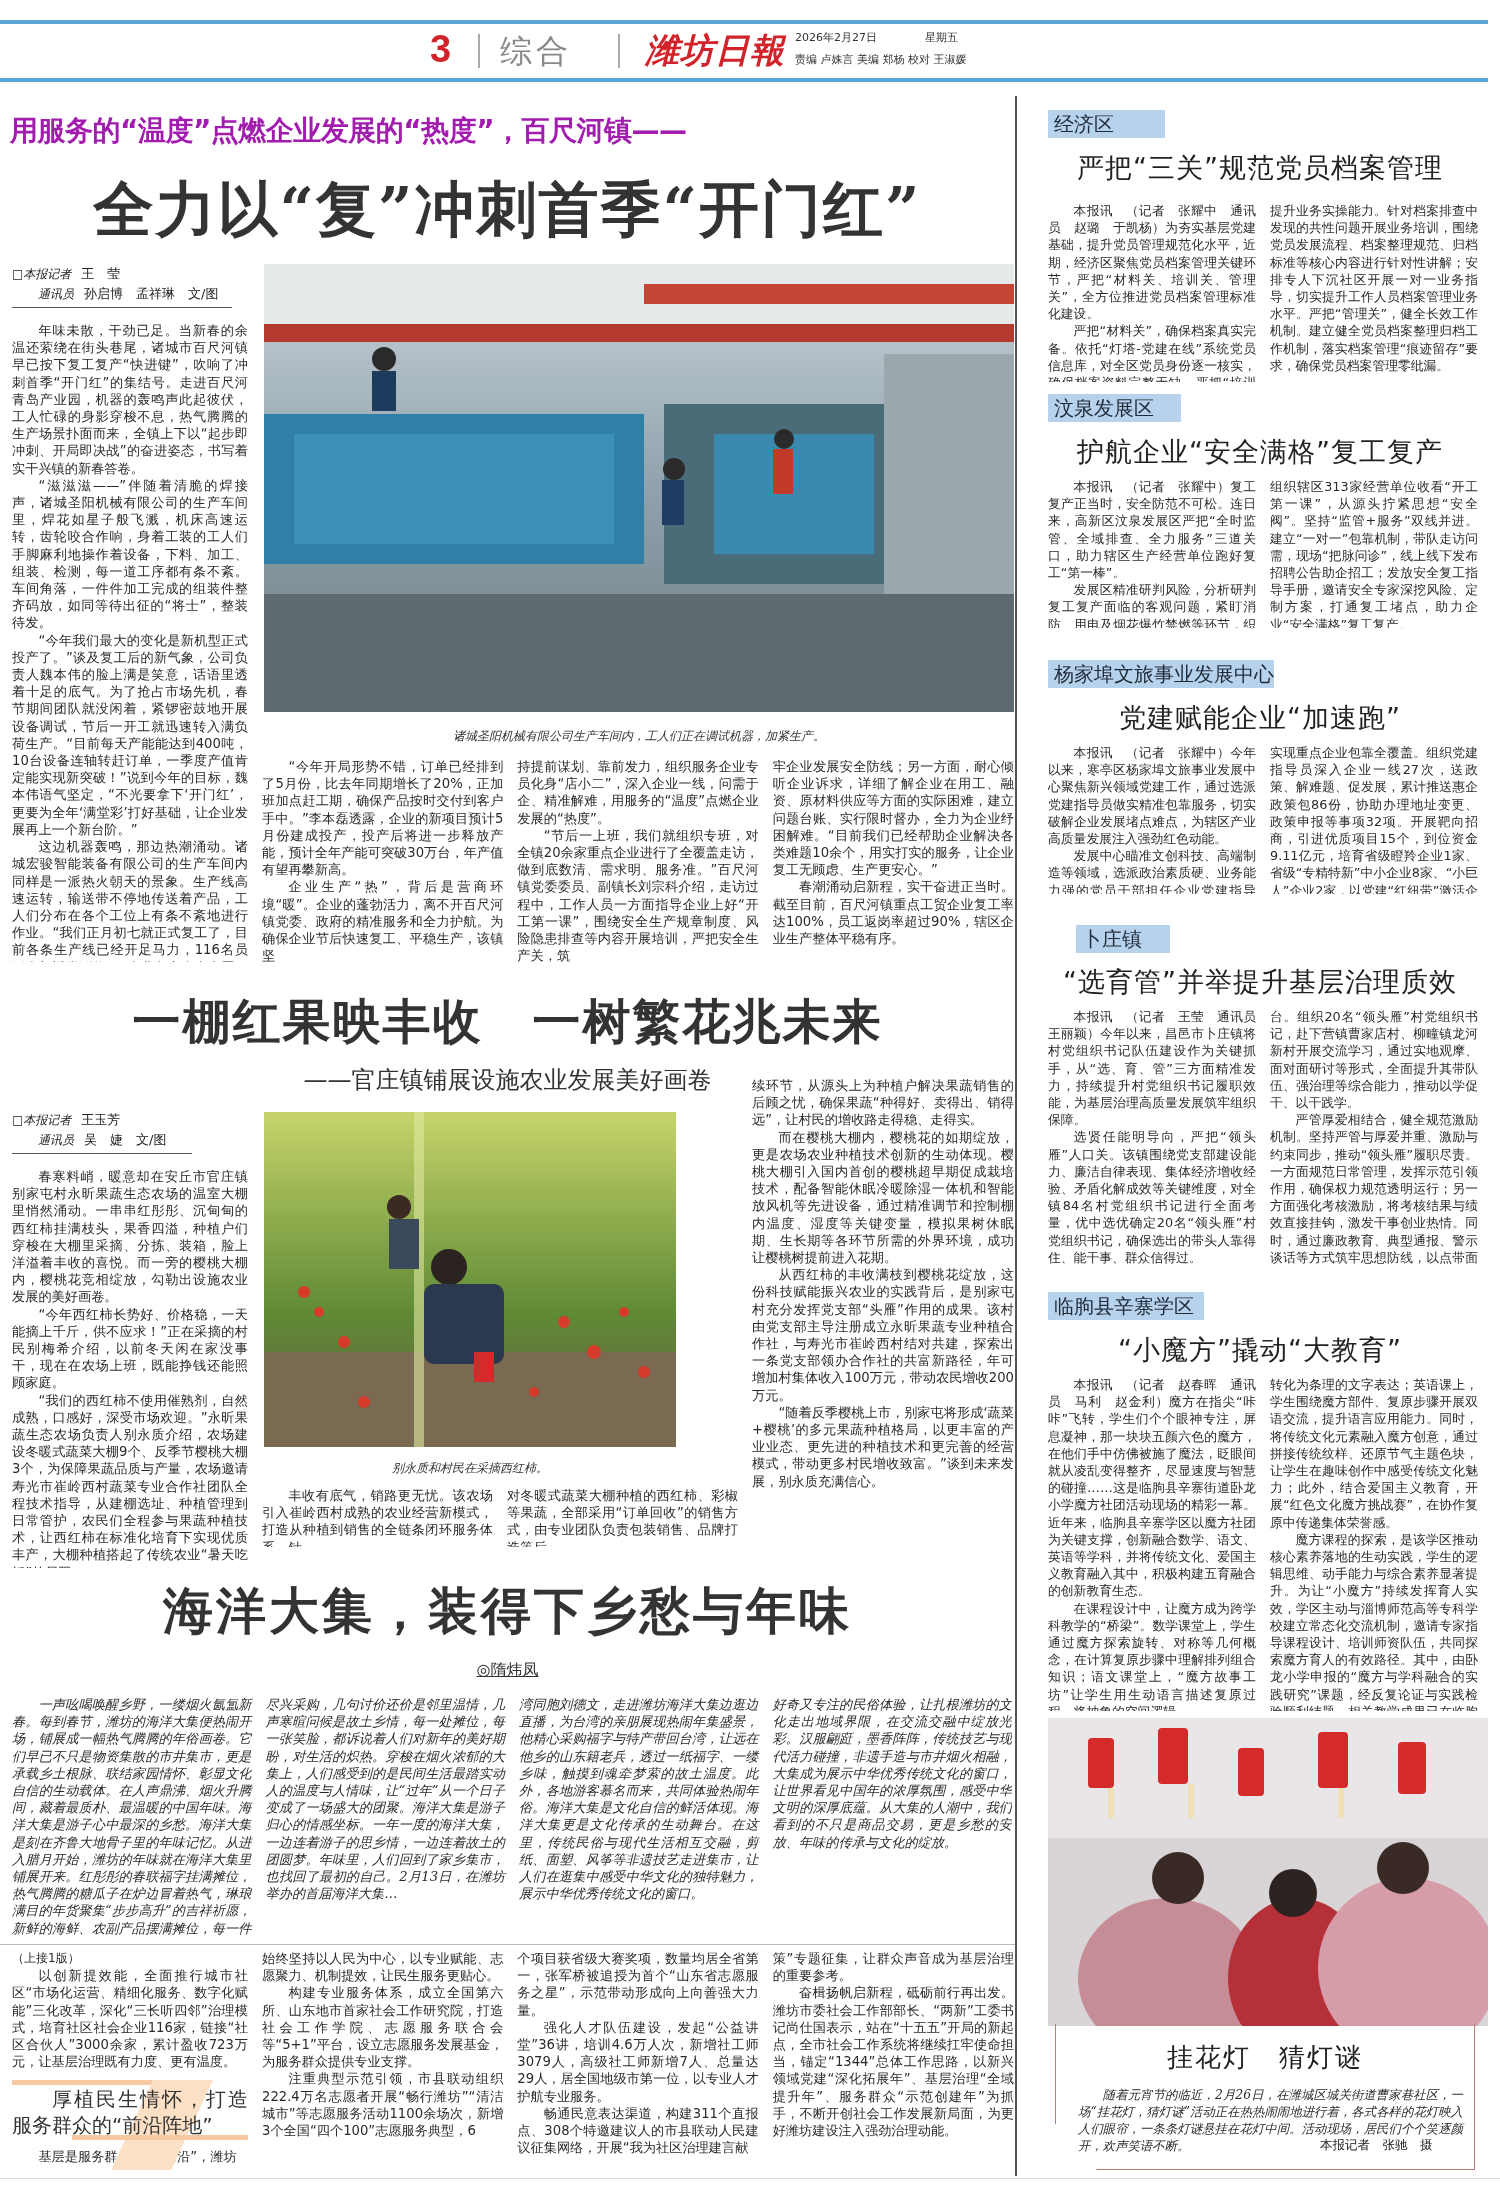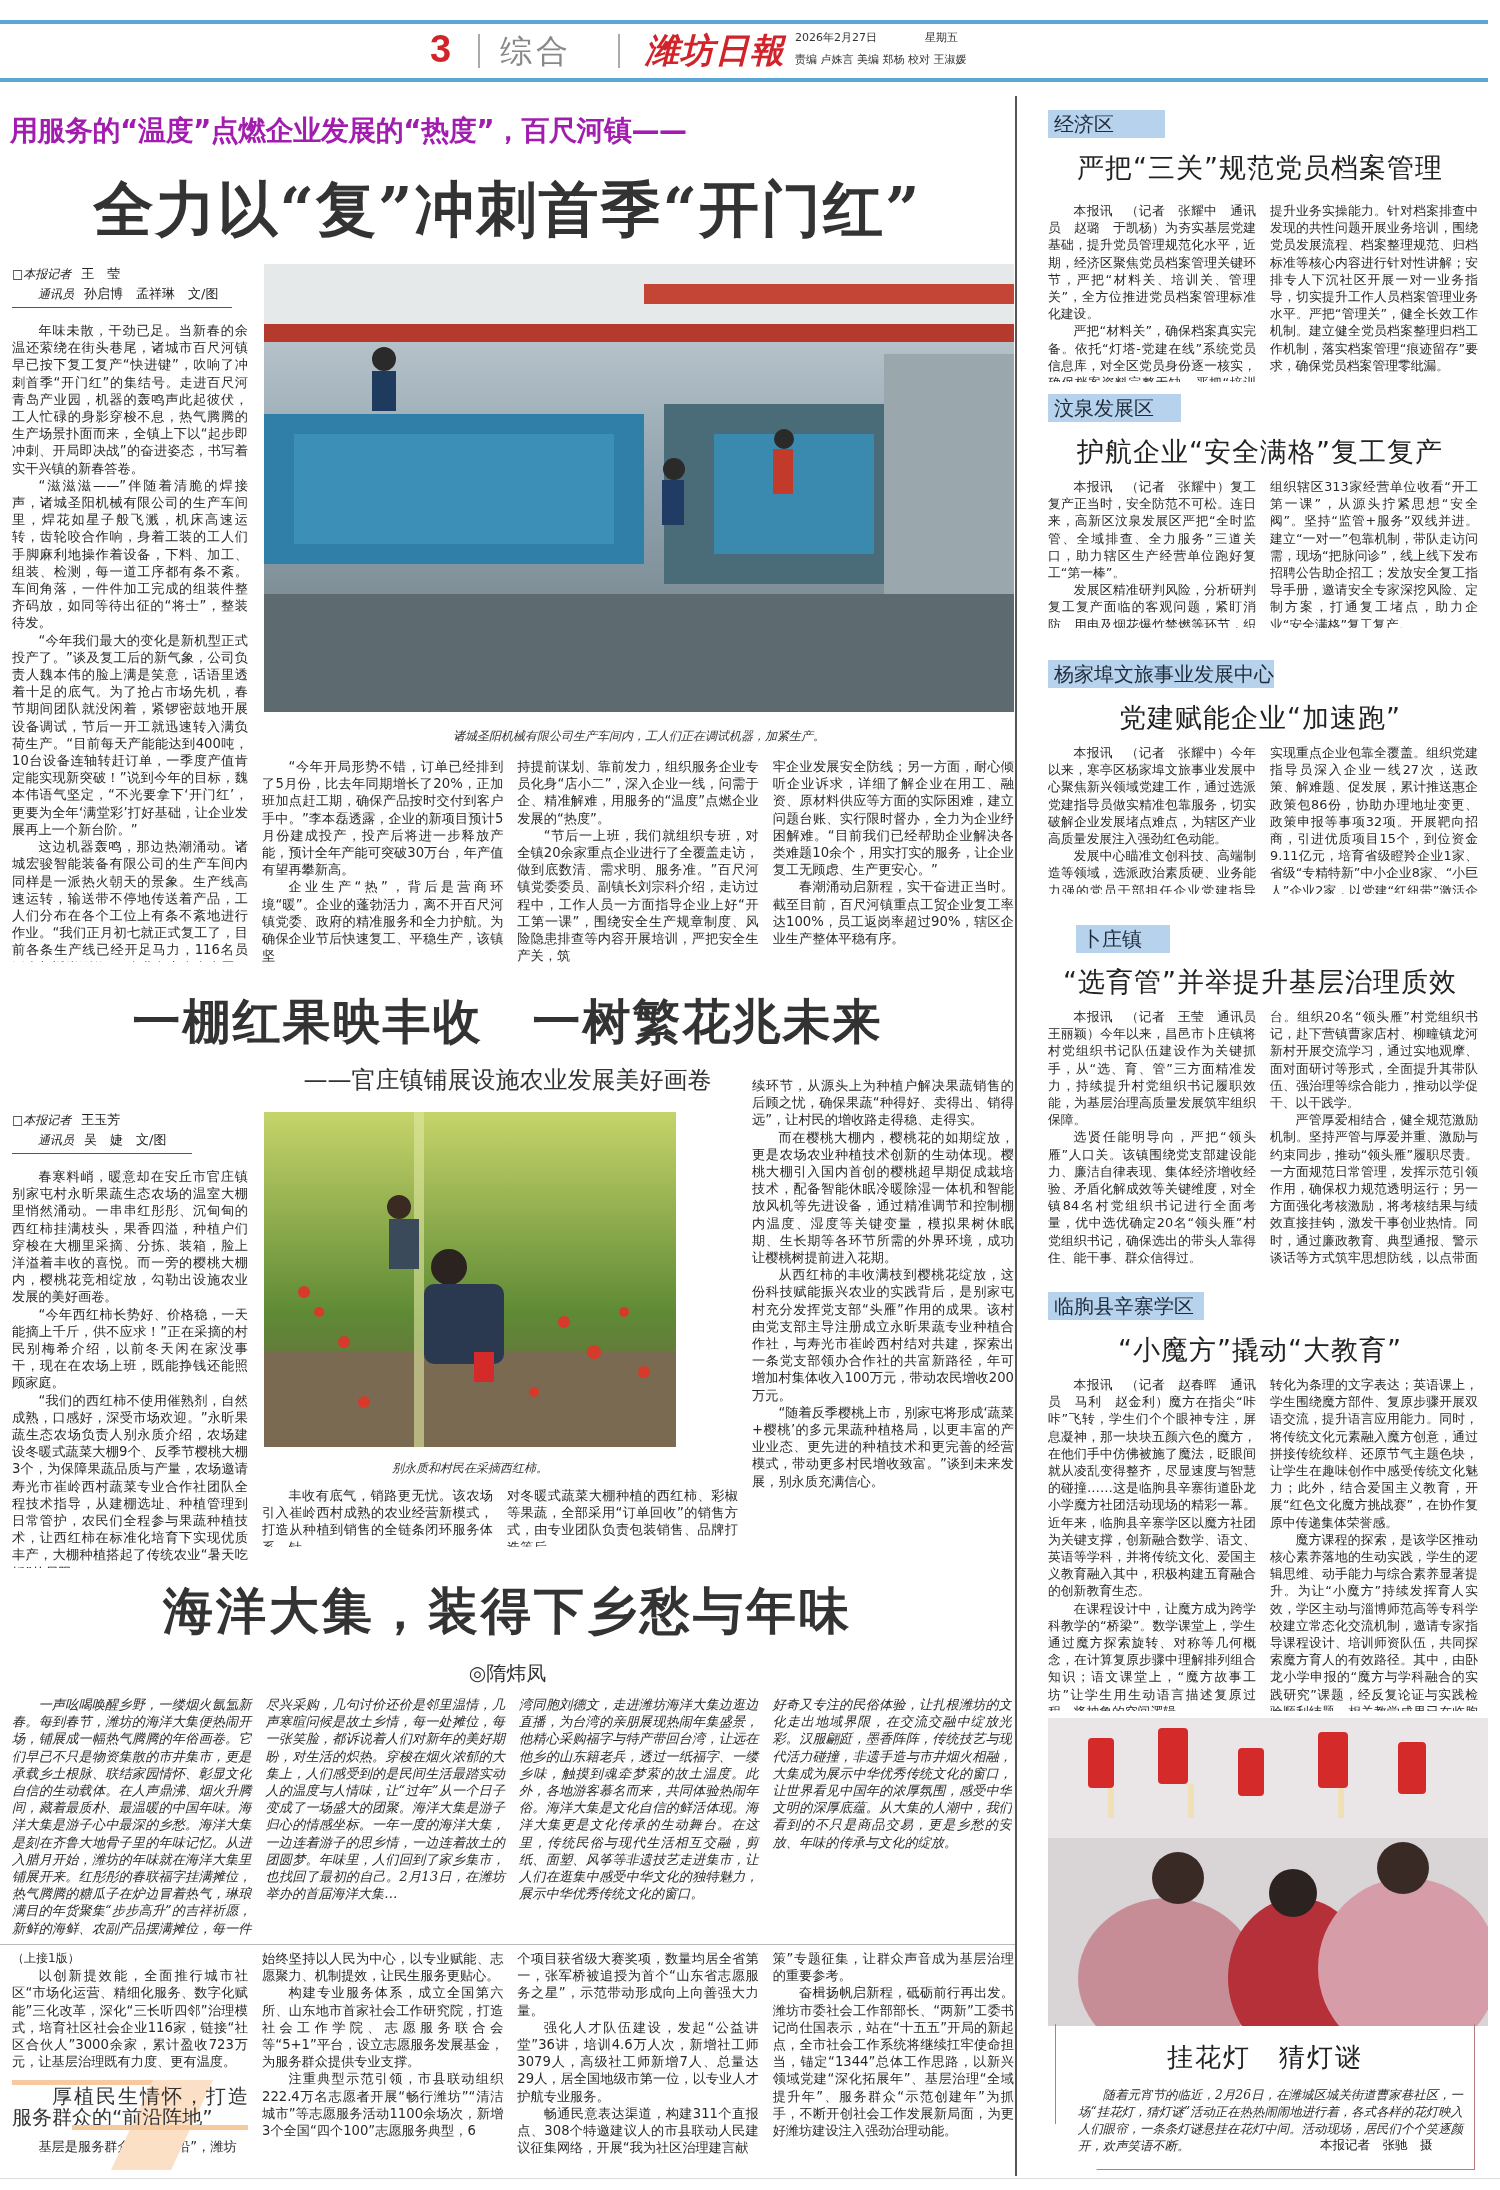--- a/index.html
+++ b/index.html
@@ -24,21 +24,21 @@
   .vdivider { position: absolute; left: 1015px; top: 96px; width: 1.5px; height: 2080px; background: #555; }
   .tag { position: absolute; left: 1048px; height: 28px; background: linear-gradient(90deg, #b7d2ec 0%, #b7d2ec 78%, transparent 78%); font-size: 20px; color: #1e2a38; padding-left: 6px; line-height: 28px; }
   .r-title { position: absolute; left: 1040px; width: 440px; text-align: center; font-size: 27px; color: #222; font-weight: 500; letter-spacing: 1px; }
   .r-cols { position: absolute; left: 1048px; width: 430px; display: flex; gap: 14px; }
   .r-cols .col-text { flex: 1; font-size: 12.8px; line-height: 17.2px; }
   .cols { display: flex; gap: 14px; }
   .cols .col-text { flex: 1; }
   .sub-head-box { position: relative; margin: 10px 0; }
   .sub-head-box .band { position: absolute; height: 5px; background: #f6c9a0; }
   .sub-head-box .slant { position: absolute; left: 120px; top: 0; width: 60px; height: 90px; background: #fbe0c6; transform: skewX(-25deg); }
-  .sub-head-text { position: relative; font-size: 20px; color: #333; line-height: 21px; }
+  .sub-head-text { position: relative; font-size: 20px; color: #333; line-height: 26px; }
   .bottom-rule { position: absolute; left: 0; top: 2178px; width: 1500px; height: 1px; background: #ddd; }
   .lantern-box { position: absolute; left: 1055px; top: 2024px; width: 420px; height: 146px; border: 1.5px solid #b77c7c; border-top: none; clip-path: polygon(0 0, 100% 0, 100% 100%, 10% 100%, 0 68%); }
 </style>
 </head>
 <body>
 
 <div class="rule-blue" style="top:20px;"></div>
 <div class="masthead">
   <span class="page-num">3</span>
   <span class="vbar" style="left:478px;"></span>
@@ -177,21 +177,21 @@
   <div class="abs col-text" style="left:752px; top:1077px; width:262px; height:442px; overflow:hidden;">
     <p style="text-indent:0">续环节，从源头上为种植户解决果蔬销售的后顾之忧，确保果蔬“种得好、卖得出、销得远”，让村民的增收路走得稳、走得实。</p>
     <p>而在樱桃大棚内，樱桃花的如期绽放，更是农场农业种植技术创新的生动体现。樱桃大棚引入国内首创的樱桃超早期促成栽培技术，配备智能休眠冷暖除湿一体机和智能放风机等先进设备，通过精准调节和控制棚内温度、湿度等关键变量，模拟果树休眠期、生长期等各环节所需的外界环境，成功让樱桃树提前进入花期。</p>
     <p>从西红柿的丰收满枝到樱桃花绽放，这份科技赋能振兴农业的实践背后，是别家屯村充分发挥党支部“头雁”作用的成果。该村由党支部主导注册成立永昕果蔬专业种植合作社，与寿光市崔岭西村结对共建，探索出一条党支部领办合作社的共富新路径，年可增加村集体收入100万元，带动农民增收200万元。</p>
     <p>“随着反季樱桃上市，别家屯将形成‘蔬菜+樱桃’的多元果蔬种植格局，以更丰富的产业业态、更先进的种植技术和更完善的经营模式，带动更多村民增收致富。”谈到未来发展，别永质充满信心。</p>
   </div>
 </section>
 
 <section>
   <div class="abs big-title" style="left:0; top:1578px; width:1015px; font-size:50px; letter-spacing:3px;">海洋大集，装得下乡愁与年味</div>
-  <div class="abs" style="left:0; top:1660px; width:1015px; text-align:center; font-size:20px; color:#333;">◎隋炜凤</div>
+  <div class="abs" style="left:0; top:1660px; width:1015px; text-align:center; font-size:16px; color:#333;text-decoration:underline;">◎隋炜凤</div>
   <div class="abs cols" style="left:12px; top:1696px; width:1000px; height:240px; overflow:hidden;">
     <div class="col-text" style="font-family:'DejaVu Serif',serif; font-style:italic;">
         <p>一声吆喝唤醒乡野，一缕烟火氤氲新春。每到春节，潍坊的海洋大集便热闹开场，铺展成一幅热气腾腾的年俗画卷。它们早已不只是物资集散的市井集市，更是承载乡土根脉、联结家园情怀、彰显文化自信的生动载体。在人声鼎沸、烟火升腾间，藏着最质朴、最温暖的中国年味。海洋大集是游子心中最深的乡愁。海洋大集是刻在齐鲁大地骨子里的年味记忆。从进入腊月开始，潍坊的年味就在海洋大集里铺展开来。红彤彤的春联福字挂满摊位，热气腾腾的糖瓜子在炉边冒着热气，琳琅满目的年货聚集“步步高升”的吉祥祈愿，新鲜的海鲜、农副产品摆满摊位，每一件商品都承载着人们对新年的美好期盼。</p>
       </div>
     <div class="col-text" style="font-family:'DejaVu Serif',serif; font-style:italic;">
         <p style="text-indent:0">尽兴采购，几句讨价还价是邻里温情，几声寒暄问候是故土乡情，每一处摊位，每一张笑脸，都诉说着人们对新年的美好期盼，对生活的炽热。穿梭在烟火浓郁的大集上，人们感受到的是民间生活最踏实动人的温度与人情味，让“过年”从一个日子变成了一场盛大的团聚。海洋大集是游子归心的情感坐标。一年一度的海洋大集，一边连着游子的思乡情，一边连着故土的团圆梦。年味里，人们回到了家乡集市，也找回了最初的自己。2月13日，在潍坊举办的首届海洋大集…</p>
       </div>
     <div class="col-text" style="font-family:'DejaVu Serif',serif; font-style:italic;">
         <p style="text-indent:0">湾同胞刘德文，走进潍坊海洋大集边逛边直播，为台湾的亲朋展现热闹年集盛景，他精心采购福字与特产带回台湾，让远在他乡的山东籍老兵，透过一纸福字、一缕乡味，触摸到魂牵梦萦的故土温度。此外，各地游客慕名而来，共同体验热闹年俗。海洋大集是文化自信的鲜活体现。海洋大集更是文化传承的生动舞台。在这里，传统民俗与现代生活相互交融，剪纸、面塑、风筝等非遗技艺走进集市，让人们在逛集中感受中华文化的独特魅力，展示中华优秀传统文化的窗口。</p>
       </div>

